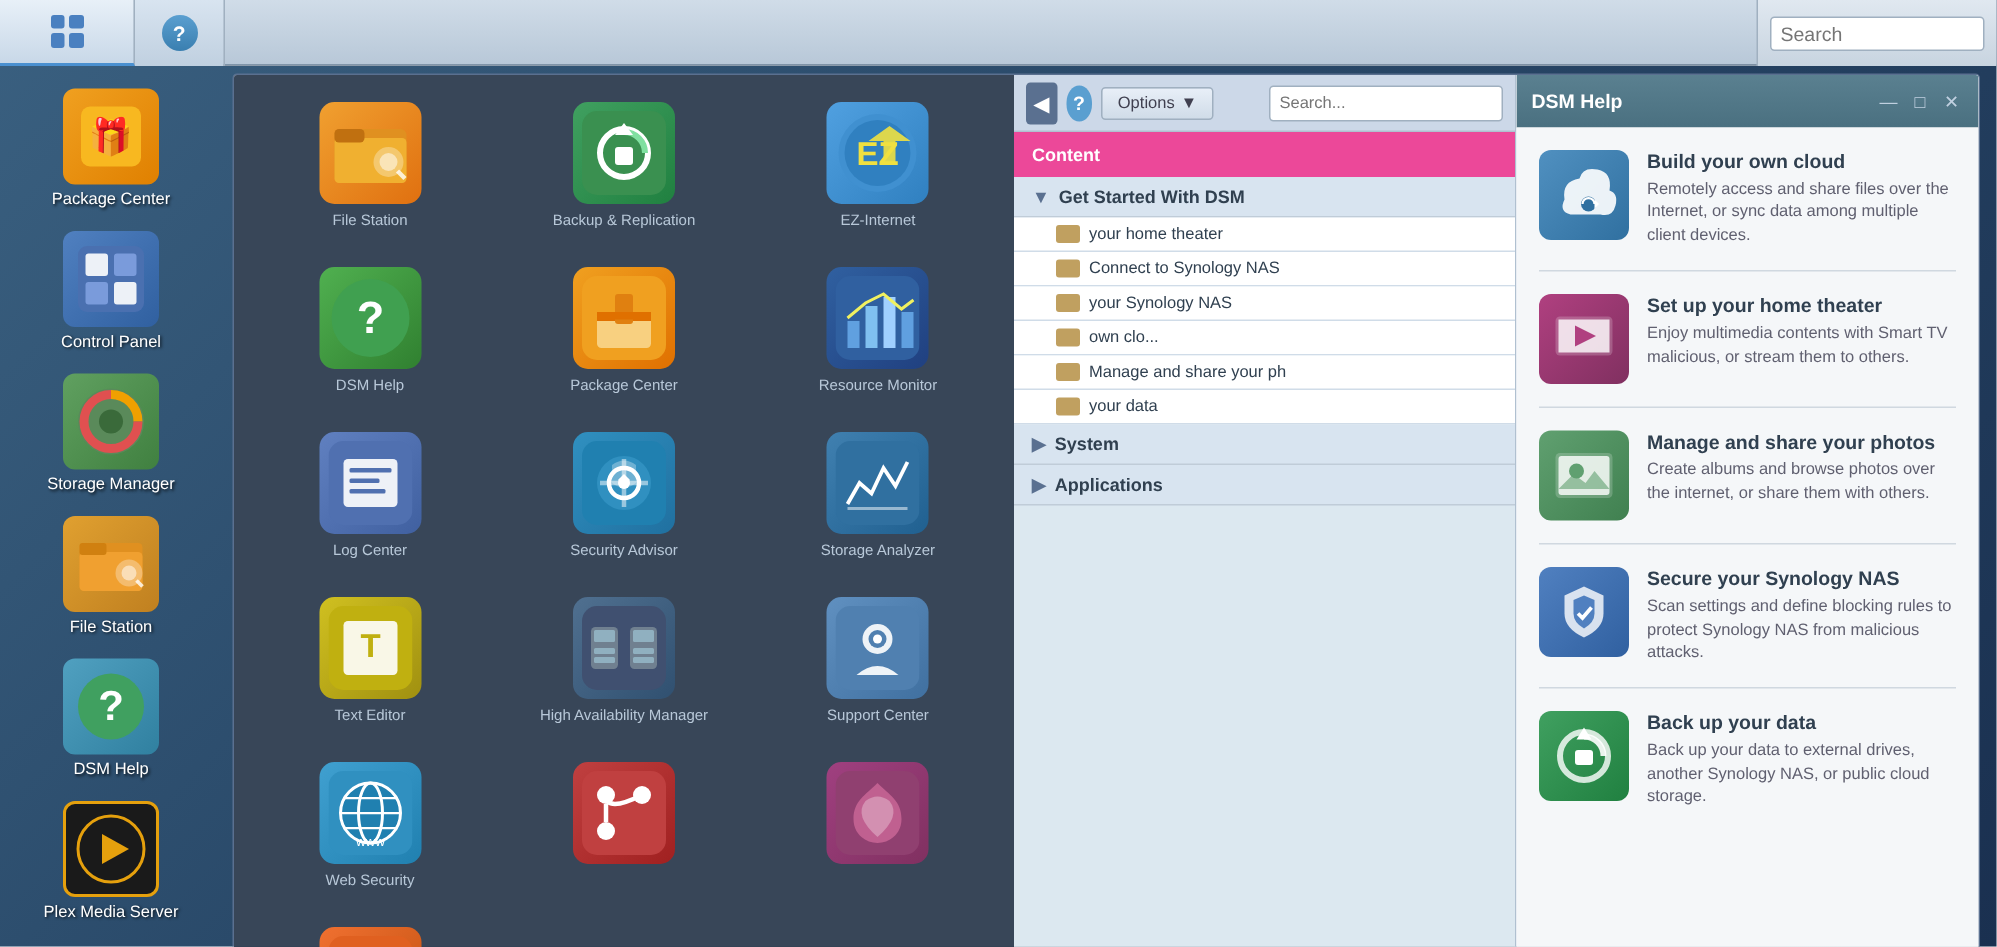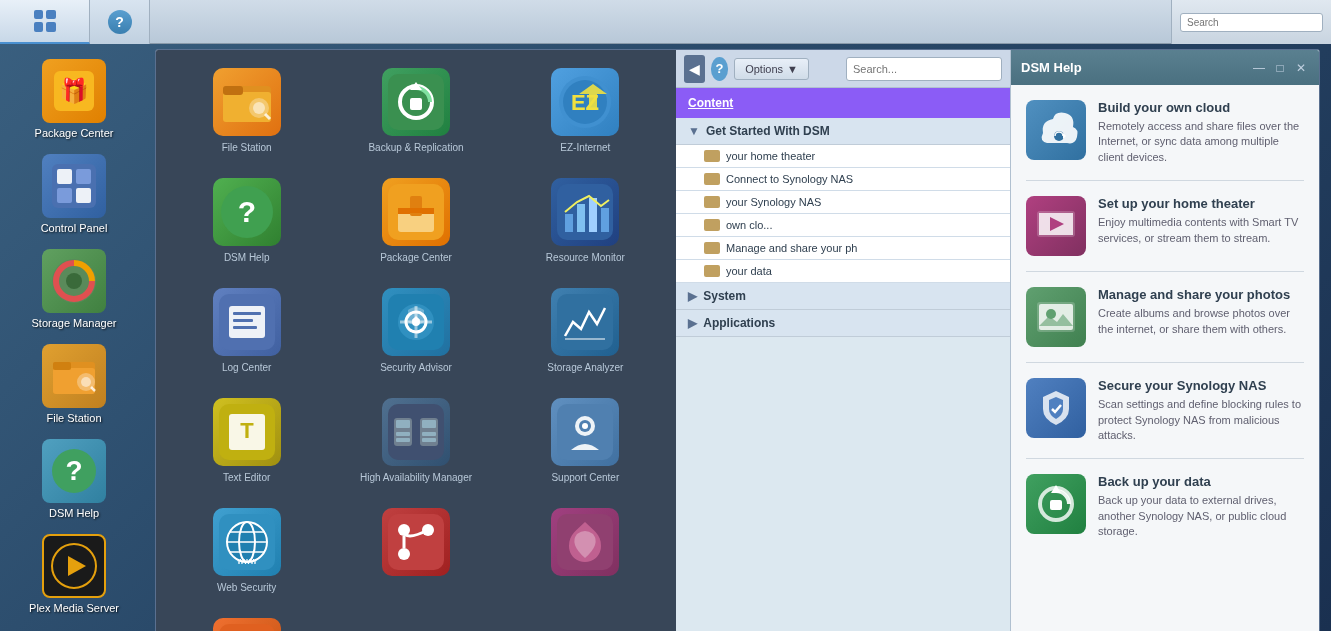--- a/index.html
+++ b/index.html
@@ -80,21 +80,21 @@
       background: linear-gradient(to bottom, #e0e8f0, #c8d4e0);
       border-left: 1px solid #a0b0c0;
       padding: 0 8px;
     }
     .taskbar-search input {
       width: 100%;
       border: 1px solid #a0b0c0;
       border-radius: 3px;
       padding: 3px 6px;
       background: white;
-      font-size: 10px;
+      font-size: 13px;
       color: #aaa;
     }
 
     
     .desktop {
       position: absolute;
       top: 44px;
       left: 0;
       width: 1331px;
       height: 587px;
@@ -193,25 +193,24 @@
       align-items: center;
       justify-content: center;
       color: white;
       font-weight: bold;
       font-size: 13px;
     }
 
     
     .nav-content-header {
       padding: 8px 12px;
-      background: #8b5cf6;
+      background: #ec4899;
       color: white;
       font-size: 12px;
       font-weight: bold;
-      text-decoration: underline;
     }
     .nav-section {
       padding: 6px 12px;
       background: #d8e4f0;
       border-bottom: 1px solid #c0ccd8;
       font-size: 12px;
       color: #304050;
       font-weight: bold;
       cursor: pointer;
       display: flex;
@@ -858,21 +857,21 @@
           <div class="feature-section">
             <div class="feature-icon-lg" style="background: linear-gradient(135deg, #b04080, #803060);">
               <svg width="50" height="50" viewBox="0 0 50 50">
                 <rect x="6" y="10" width="38" height="26" rx="3" fill="rgba(255,255,255,0.2)"></rect>
                 <rect x="8" y="12" width="34" height="22" fill="rgba(255,255,255,0.8)"></rect>
                 <polygon points="19,16 33,23 19,30" fill="#b04080"></polygon>
               </svg>
             </div>
             <div class="feature-text">
               <h4>Set up your home theater</h4>
-              <p>Enjoy multimedia contents with Smart TV services, or stream them to stream.</p>
+              <p>Enjoy multimedia contents with Smart TV malicious, or stream them to others.</p>
             </div>
           </div>
 
           <div class="feature-section">
             <div class="feature-icon-lg" style="background: linear-gradient(135deg, #60a070, #408050);">
               <svg width="50" height="50" viewBox="0 0 50 50">
                 <rect x="6" y="10" width="38" height="30" rx="3" fill="rgba(255,255,255,0.2)"></rect>
                 <rect x="8" y="12" width="34" height="26" rx="2" fill="rgba(255,255,255,0.8)"></rect>
                 <circle cx="20" cy="22" r="5" fill="#60a070"></circle>
                 <path d="M8 34 L18 24 L26 30 L32 22 L42 34" fill="rgba(96,160,112,0.6)"></path>

